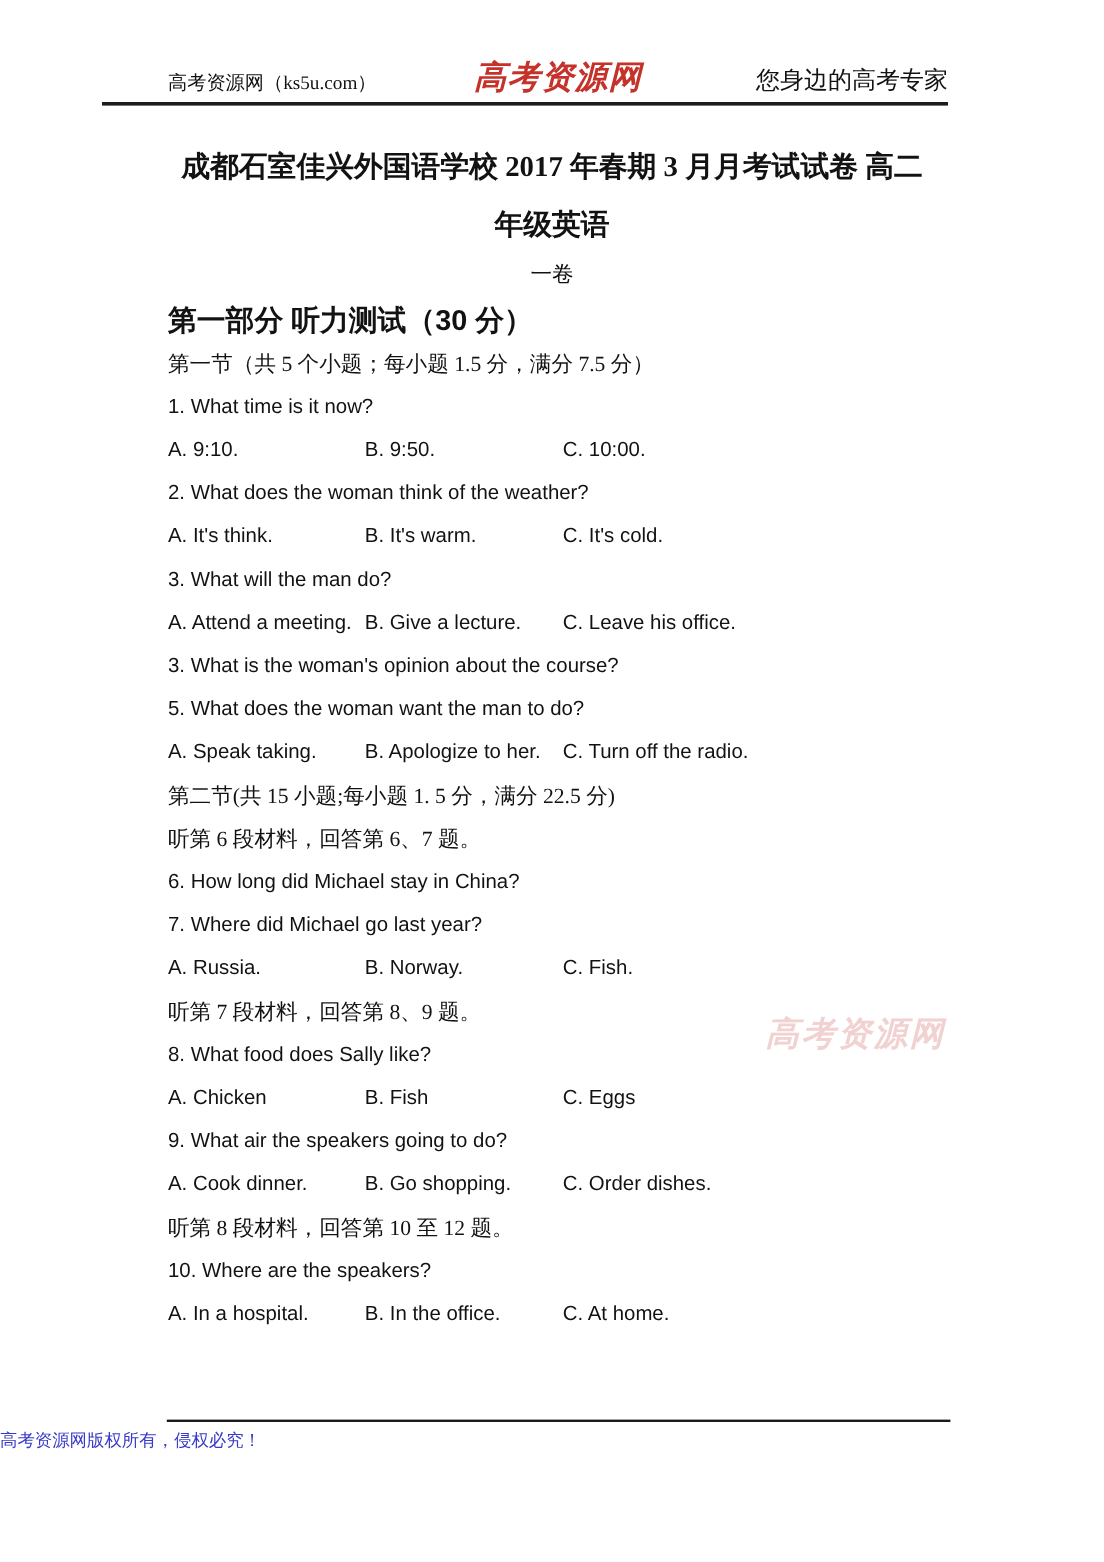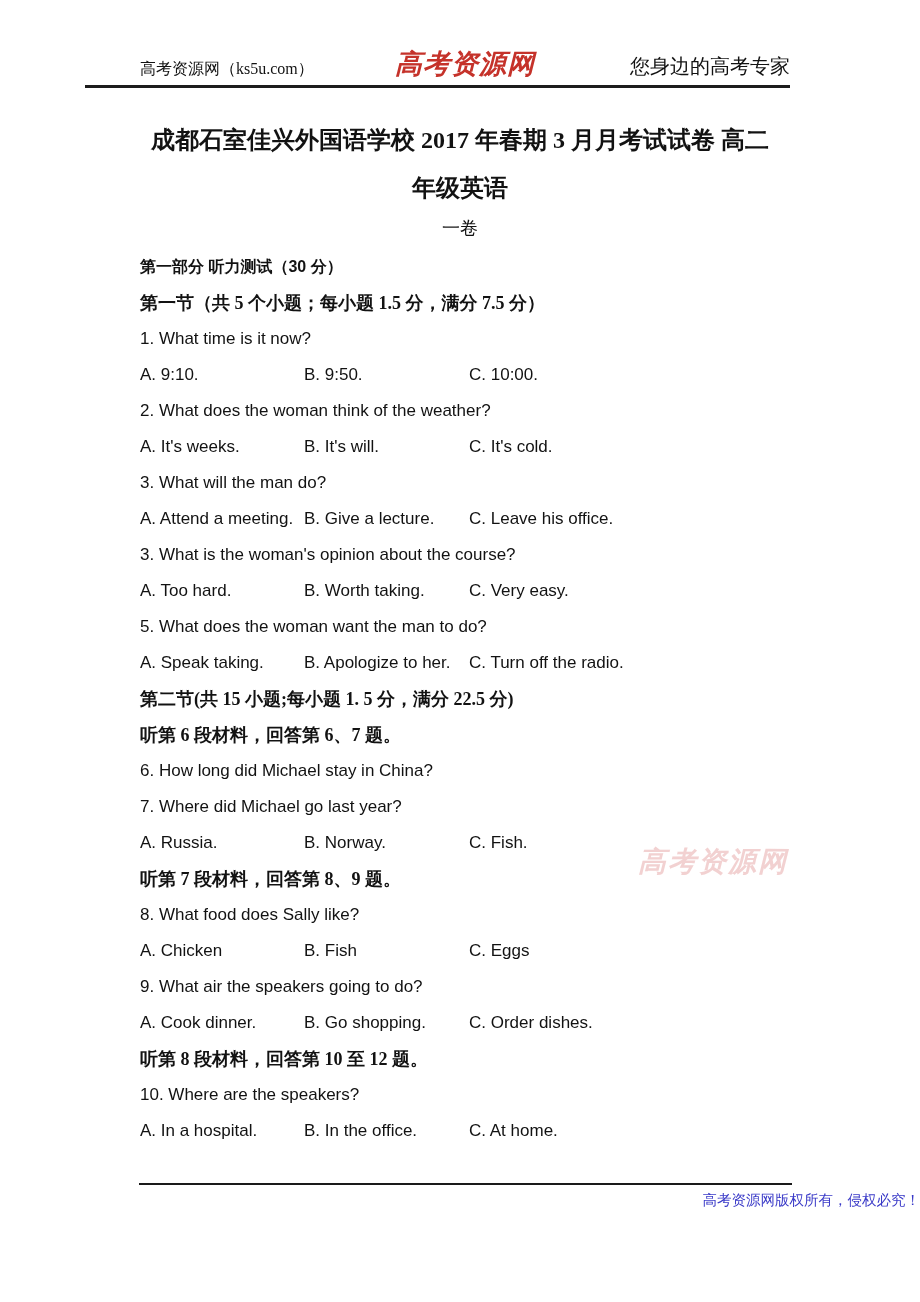--- a/index.html
+++ b/index.html
@@ -48,23 +48,23 @@
     font-size: 18px;
     line-height: 28px;
     margin-top: 2px;
   }
 
   
   .bodytext { margin: 7px 110px 0 140px; }
   .line { height: 36px; display: flex; align-items: center; white-space: pre; }
   .part-heading {
     font-family: "Liberation Sans", sans-serif;
-    font-size: 16px; font-weight: bold;
+    font-size: 24px; font-weight: bold;
   }
-  .cn { font-family: "Liberation Serif", serif; font-size: 18px; font-weight: bold; }
+  .cn { font-family: "Liberation Serif", serif; font-size: 18px; }
   .en { font-family: "Liberation Sans", sans-serif; font-size: 17px; }
   .opt { display: inline-block; }
   .opt.a { min-width: 164px; padding-right: 10px; }
   .opt.b { min-width: 165px; padding-right: 10px; }
 
   
   .watermark {
     position: absolute;
     left: 638px; top: 843px;
     font-size: 28px; font-weight: bold; font-style: italic;
@@ -75,21 +75,21 @@
   }
 
   
   .footer { position: absolute; left: 0; right: 0; top: 1183px; }
   .rule-bottom {
     margin: 0 128px 0 139px;
     border-top: 2px solid #1a1a1a;
   }
   .footer-text {
     margin-top: 6px;
-    text-align: right;
+    text-align: left;
     font-size: 14.5px;
     color: var(--footer_blue, #3a3ac8);
   }
 </style>
 </head>
 <body>
 
 <div class="page">
 
   <div class="header">
@@ -111,38 +111,33 @@
 
     <div class="line en">1. What time is it now?</div>
     <div class="line en">
       <span class="opt a">A. 9:10.</span>
       <span class="opt b">B. 9:50.</span>
       <span class="opt c">C. 10:00.</span>
     </div>
 
     <div class="line en">2. What does the woman think of the weather?</div>
     <div class="line en">
-      <span class="opt a">A. It's weeks.</span>
-      <span class="opt b">B. It's will.</span>
+      <span class="opt a">A. It's think.</span>
+      <span class="opt b">B. It's warm.</span>
       <span class="opt c">C. It's cold.</span>
     </div>
 
     <div class="line en">3. What will the man do?</div>
     <div class="line en">
       <span class="opt a">A. Attend a meeting.</span>
       <span class="opt b">B. Give a lecture.</span>
       <span class="opt c">C. Leave his office.</span>
     </div>
 
     <div class="line en">3. What is the woman's opinion about the course?</div>
-    <div class="line en">
-      <span class="opt a">A. Too hard.</span>
-      <span class="opt b">B. Worth taking.</span>
-      <span class="opt c">C. Very easy.</span>
-    </div>
 
     <div class="line en">5. What does the woman want the man to do?</div>
     <div class="line en">
       <span class="opt a">A. Speak taking.</span>
       <span class="opt b">B. Apologize to her.</span>
       <span class="opt c">C. Turn off the radio.</span>
     </div>
 
     <div class="line cn">第二节(共 15 小题;每小题 1. 5 分，满分 22.5 分)</div>
     <div class="line cn">听第 6 段材料，回答第 6、7 题。</div>

